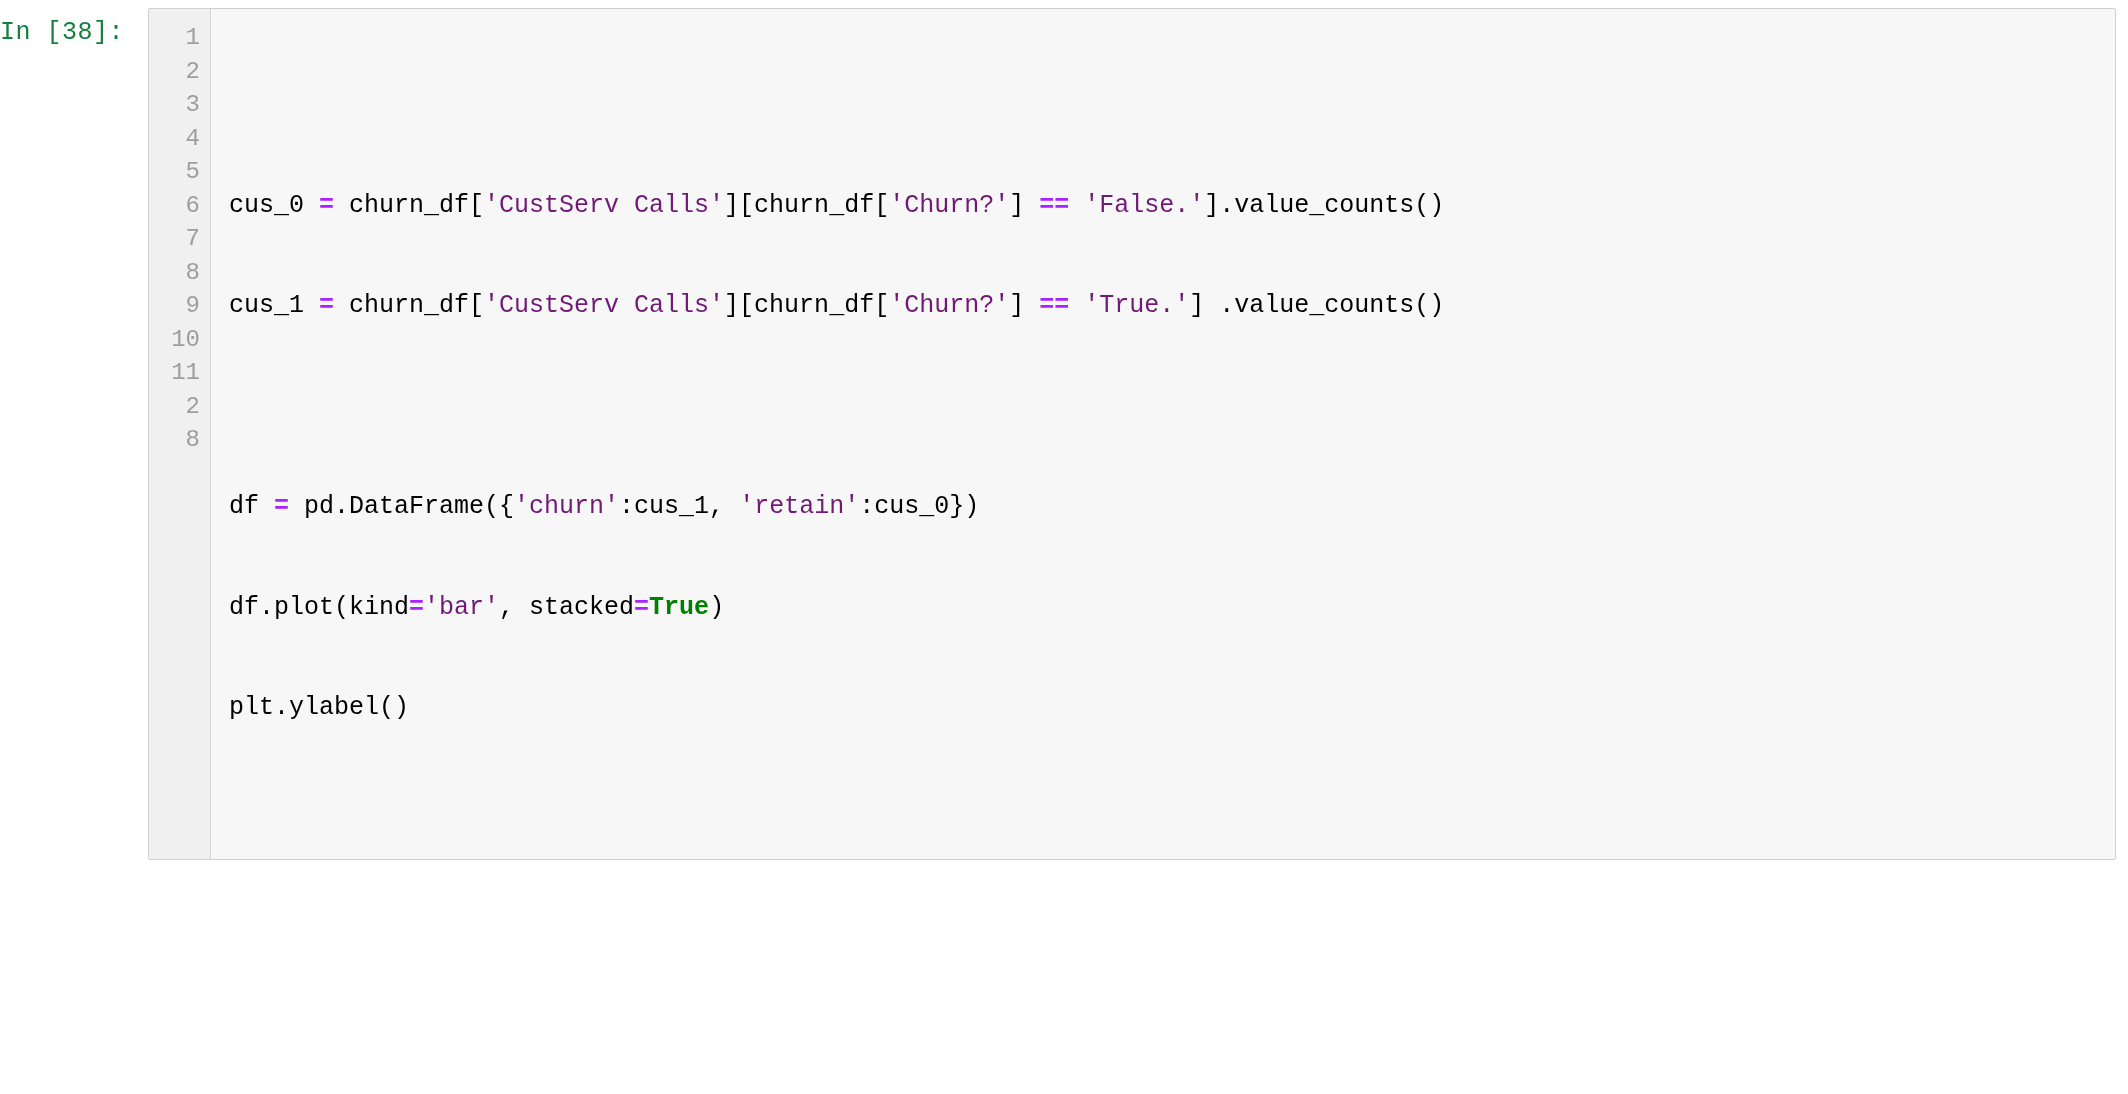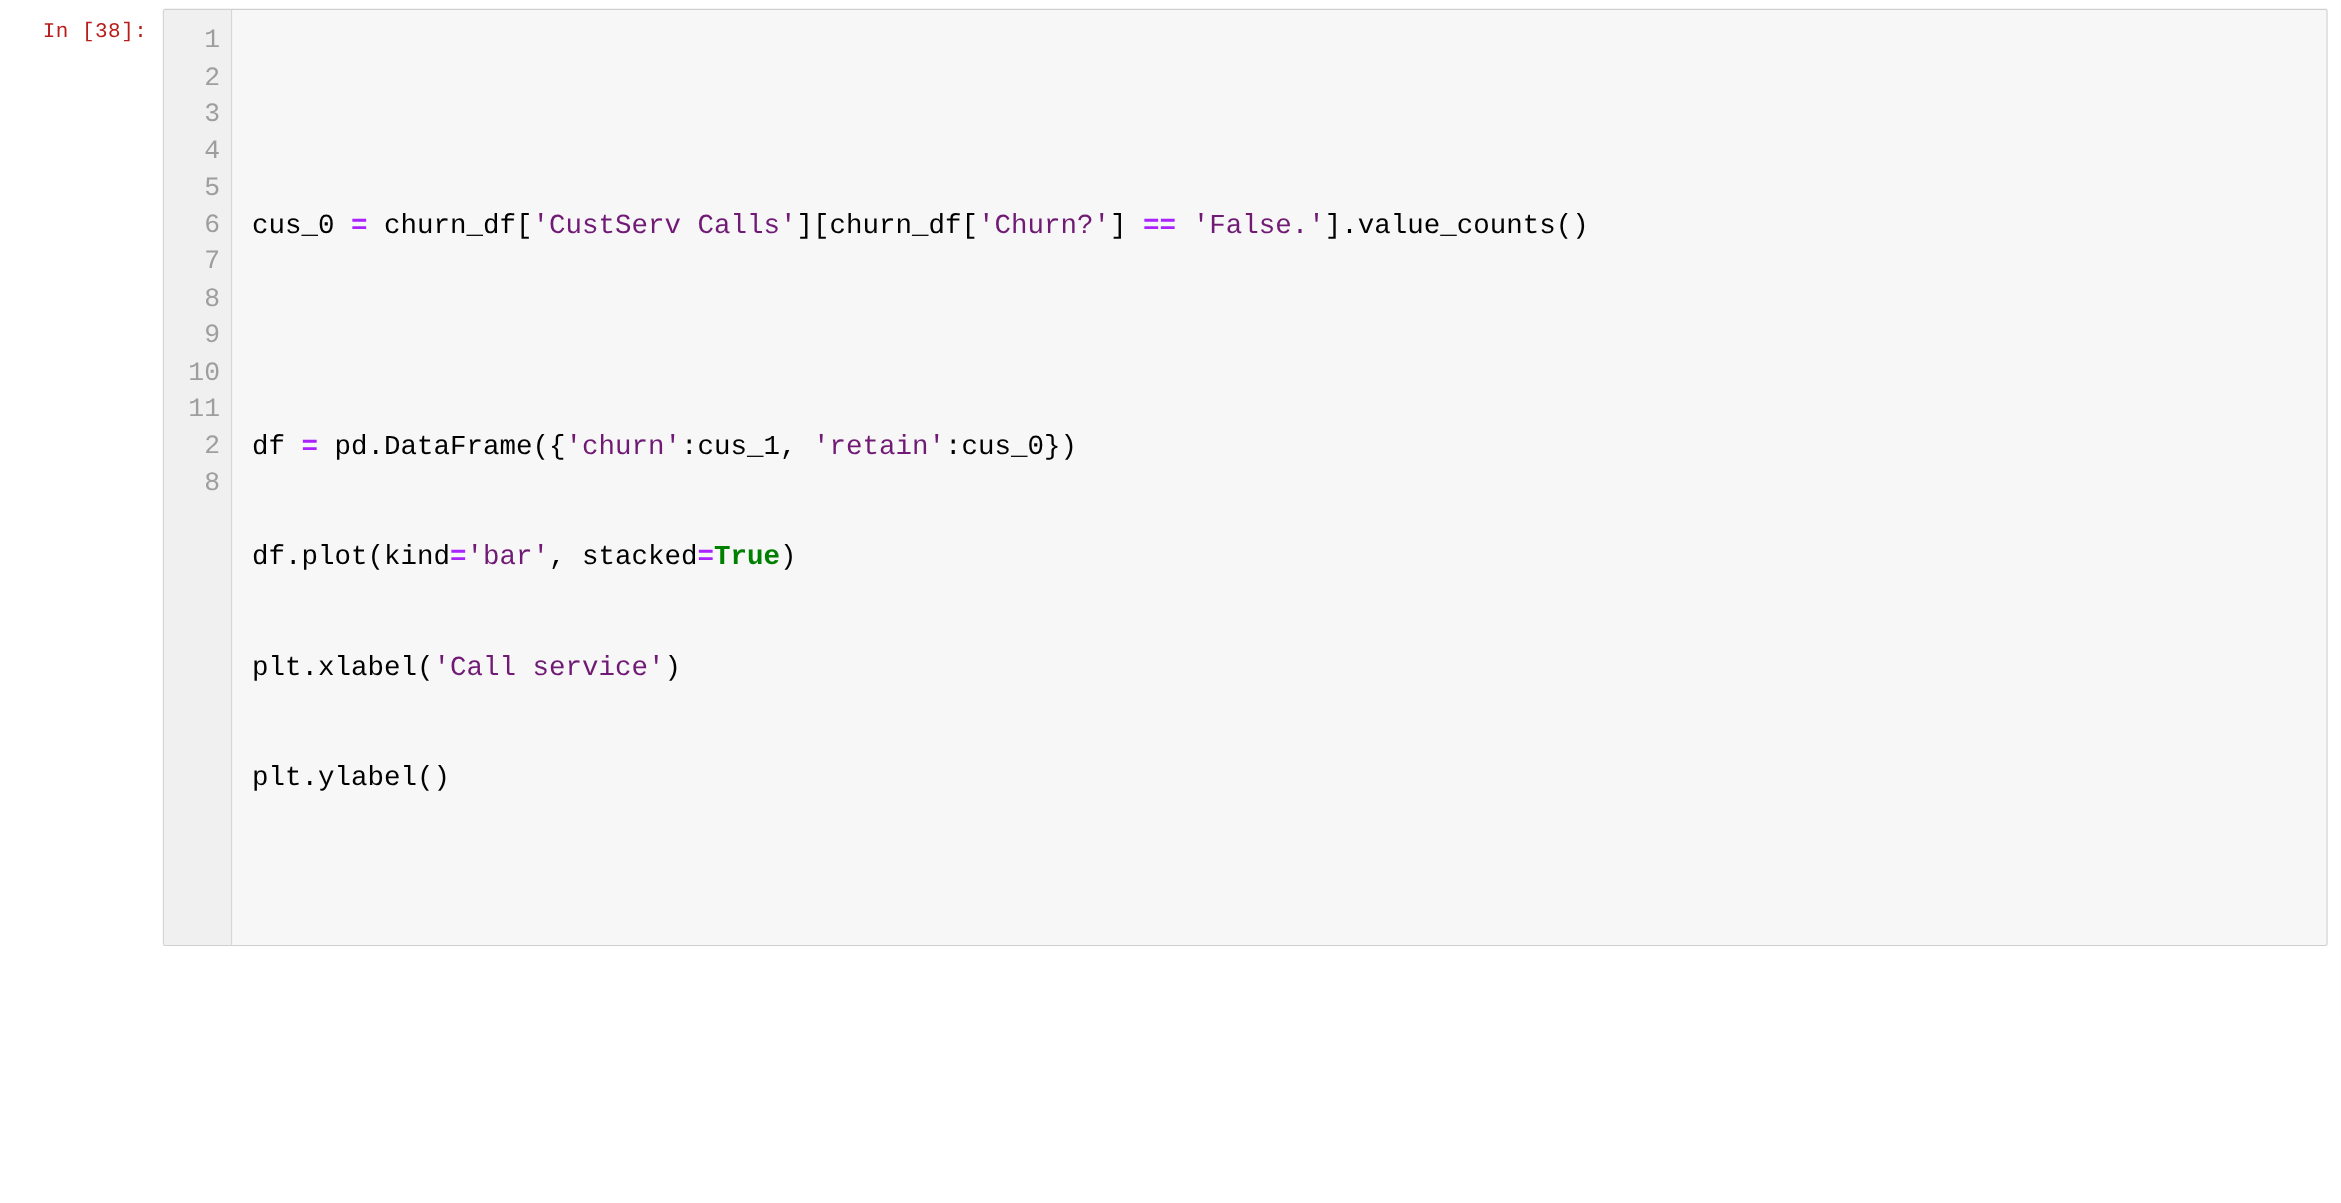--- a/index.html
+++ b/index.html
@@ -8,24 +8,24 @@
     width: 2128px; height: 1094px;
     background: #ffffff;
     font-family: "Liberation Sans", sans-serif;
     overflow: hidden;
   }
 
   
   .cell-row { display:flex; align-items:flex-start; padding-top:8px; }
   .prompt {
     width: 148px; flex: 0 0 148px;
-    text-align: right; padding-right: 14px; padding-top: 12px;
+    padding-right: 14px; padding-top: 12px;
     font-family: "Liberation Mono", monospace;
-    font-size: 19px; line-height: 1.0;
-    color: #b91c1c; letter-spacing: 0.5px;
+    font-size: 25px; line-height: 1.0;
+    color: #15803d; letter-spacing: 0.5px;
     white-space: nowrap; user-select:none;
   }
   .input-area {
     flex: 1 1 auto;
     background: #f7f7f7;
     border: 1px solid #cfcfcf;
     border-radius: 2px;
     display: flex;
     margin-right: 12px;
     min-height: 472px;
@@ -76,23 +76,23 @@
       <div>9</div>
       <div>10</div>
       <div>11</div>
       <div>2</div>
       <div>8</div>
     </div>
 
     <div class="code">
       <div id="cl2">&nbsp;</div>
       <div id="cl3">cus_0 <span class="op">=</span> churn_df[<span class="s">'CustServ Calls'</span>][churn_df[<span class="s">'Churn?'</span>] <span class="op">==</span> <span class="s">'False.'</span>].value_counts()</div>
+      <div id="cl4">cus_1 <span class="op">=</span> churn_df[<span class="s">'CustServ Calls'</span>][churn_df[<span class="s">'Churn?'</span>] <span class="op">==</span> <span class="s">'True.'</span>] .value_counts()</div>
       <div id="cl5">&nbsp;</div>
       <div id="cl6">df <span class="op">=</span> pd.DataFrame({<span class="s">'churn'</span>:cus_1, <span class="s">'retain'</span>:cus_0})</div>
       <div id="cl7">df.plot(kind<span class="op">=</span><span class="s">'bar'</span>, stacked<span class="op">=</span><span class="kw">True</span>)</div>
-      <div id="cl9">plt.xlabel(<span class="s">'Call service'</span>)</div>
       <div id="cl10">plt.ylabel()</div>
       
       
     </div>
 
   </div>
 </div>
 
 </body></html>

